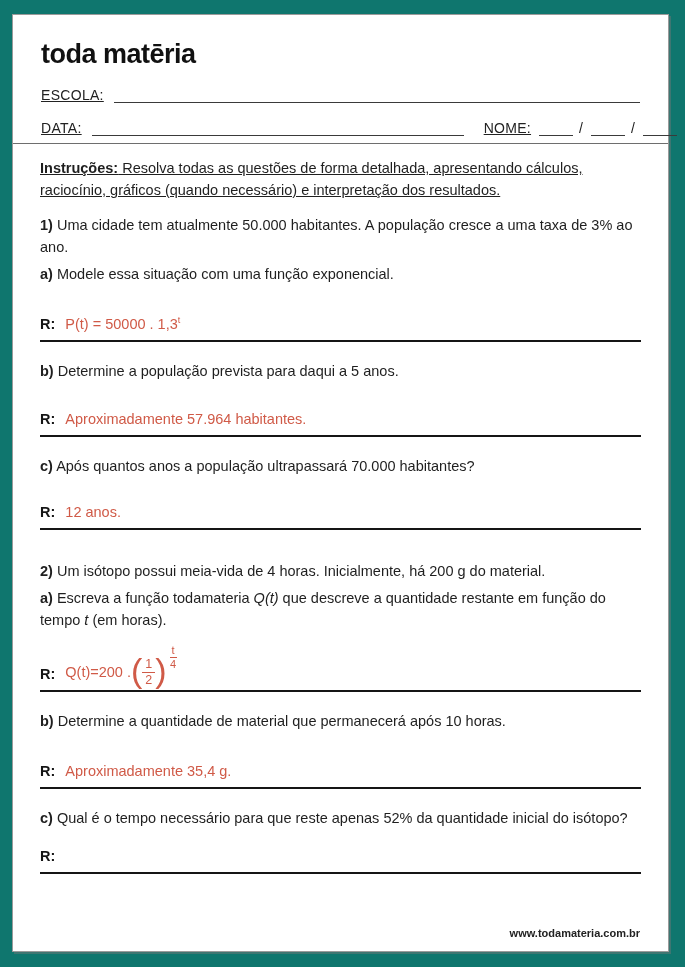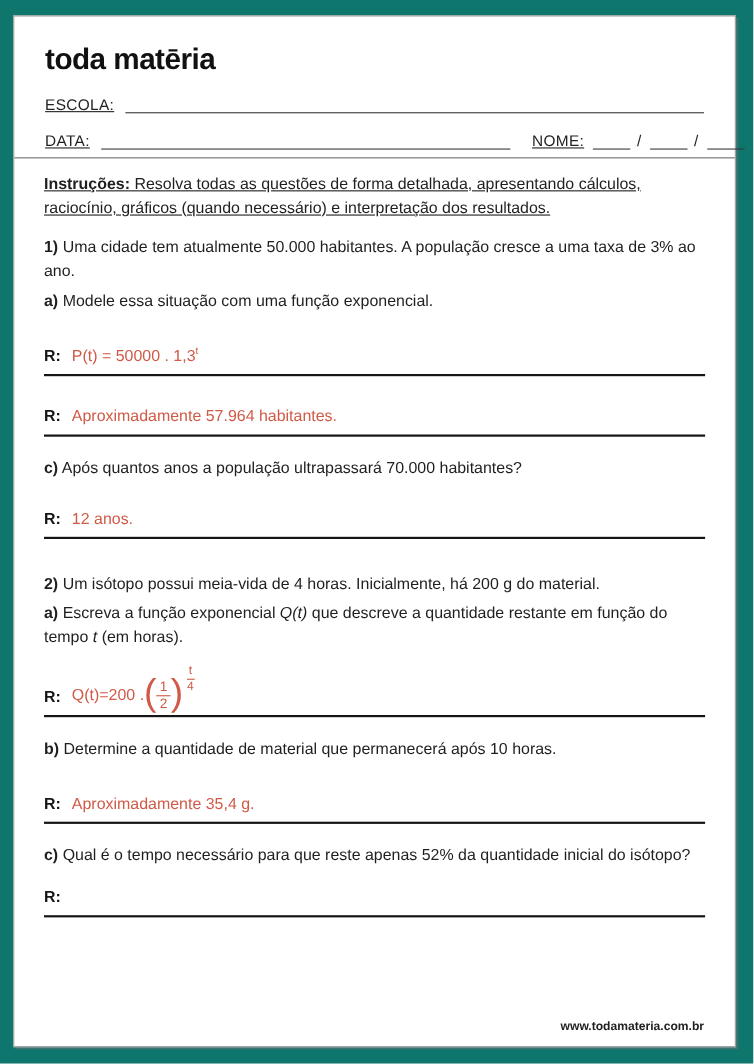--- a/index.html
+++ b/index.html
@@ -90,36 +90,37 @@
 
       <p class="q-stem"><b class="lbl">1)</b><span> Uma cidade tem atualmente 50.000 habitantes. A população cresce a uma taxa de 3% ao ano.</span></p>
 
       <p class="q-part"><b class="lbl">a)</b><span> Modele essa situação com uma função exponencial.</span></p>
 
       <div class="answer-row mt28">
         <span class="r-label">R:</span>
         <span class="ans"><span>P(t) = 50000 . 1,3</span><sup>t</sup></span>
       </div>
 
+      <p class="q-part mt18"><b class="lbl">b)</b><span> Determine a população prevista para daqui a 5 anos.</span></p>
 
       <div class="answer-row mt26">
         <span class="r-label">R:</span>
         <span class="ans">Aproximadamente 57.964 habitantes.</span>
       </div>
 
       <p class="q-part mt18"><b class="lbl">c)</b><span> Após quantos anos a população ultrapassará 70.000 habitantes?</span></p>
 
       <div class="answer-row mt24">
         <span class="r-label">R:</span>
         <span class="ans">12 anos.</span>
       </div>
 
       <p class="q-stem mt30"><b class="lbl">2)</b><span> Um isótopo possui meia-vida de 4 horas. Inicialmente, há 200 g do material.</span></p>
 
-      <p class="q-part"><b class="lbl">a)</b><span> Escreva a função exponencial </span><span class="ital">Q(t)</span><span> que descreve a quantidade restante em função do tempo </span><span class="ital">t</span><span> (em horas).</span></p>
+      <p class="q-part"><b class="lbl">a)</b><span> Escreva a função todamateria </span><span class="ital">Q(t)</span><span> que descreve a quantidade restante em função do tempo </span><span class="ital">t</span><span> (em horas).</span></p>
 
       <div class="answer-row formula-row mt24">
         <span class="r-label">R:</span>
         <span class="formula">
           <span>Q(t)=200 .</span>
           <span class="paren">(</span>
           <span class="frac">
               <span class="num">1</span>
               <span class="den">2</span>
             </span>

